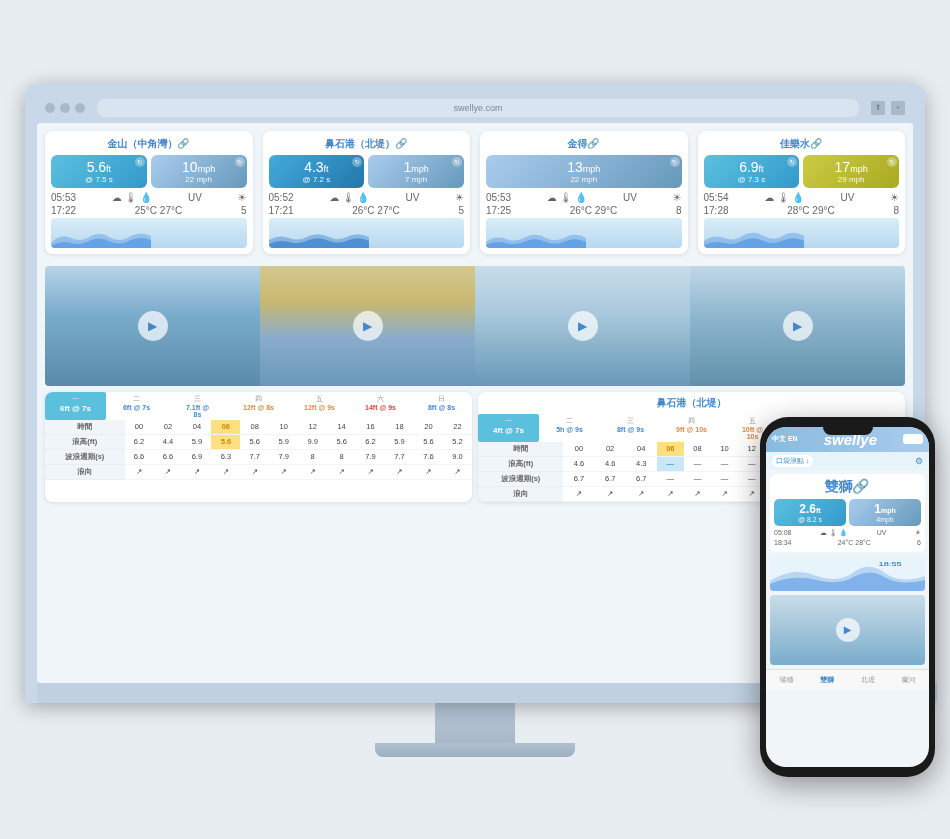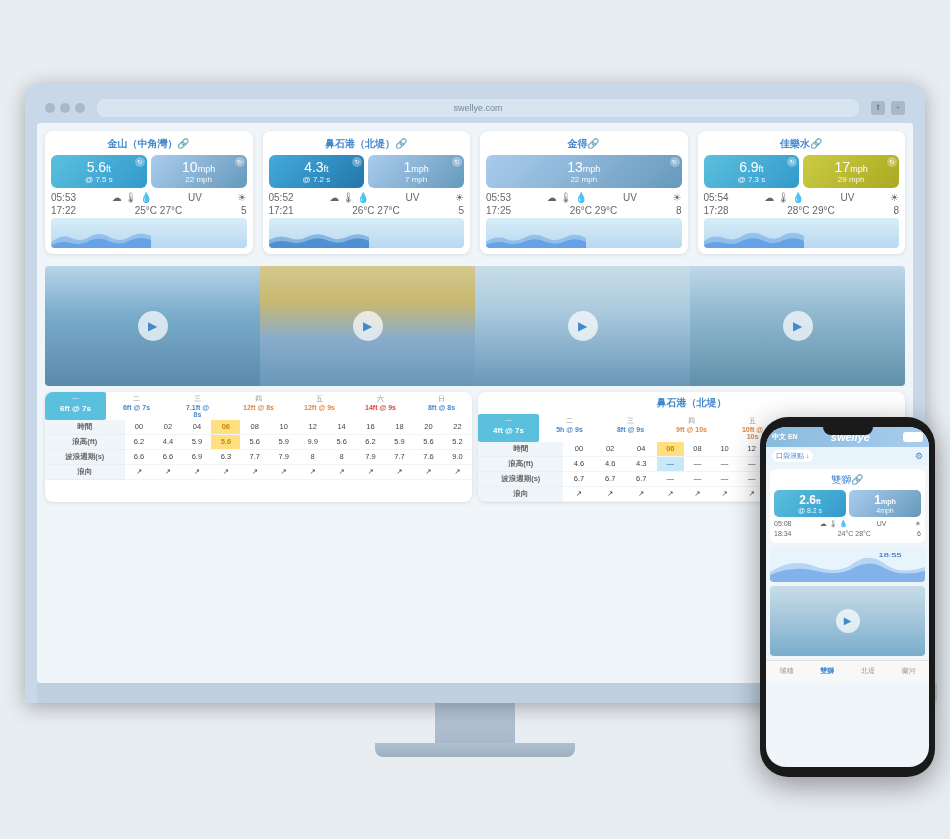--- a/index.html
+++ b/index.html
@@ -385,21 +385,21 @@
       justify-content: space-between;
     }
 
     .iphone-header-text {
       font-size: 7px;
       color: white;
       font-weight: bold;
     }
 
     .iphone-logo {
-      font-size: 11px;
+      font-size: 15px;
       color: white;
       font-weight: bold;
       font-style: italic;
     }
 
     .iphone-badge {
       font-size: 7px;
       color: #4488cc;
       background: white;
       border-radius: 8px;
@@ -407,23 +407,23 @@
     }
 
     .iphone-card {
       background: white;
       margin: 4px;
       border-radius: 6px;
       padding: 4px;
     }
 
     .iphone-card-title {
-      font-size: 10px;
+      font-size: 14px;
       color: #4488cc;
-      font-weight: normal;
+      font-weight: bold;
       text-align: center;
       margin-bottom: 3px;
     }
 
     .iphone-metrics {
       display: flex;
       gap: 3px;
       margin-bottom: 3px;
     }
 

